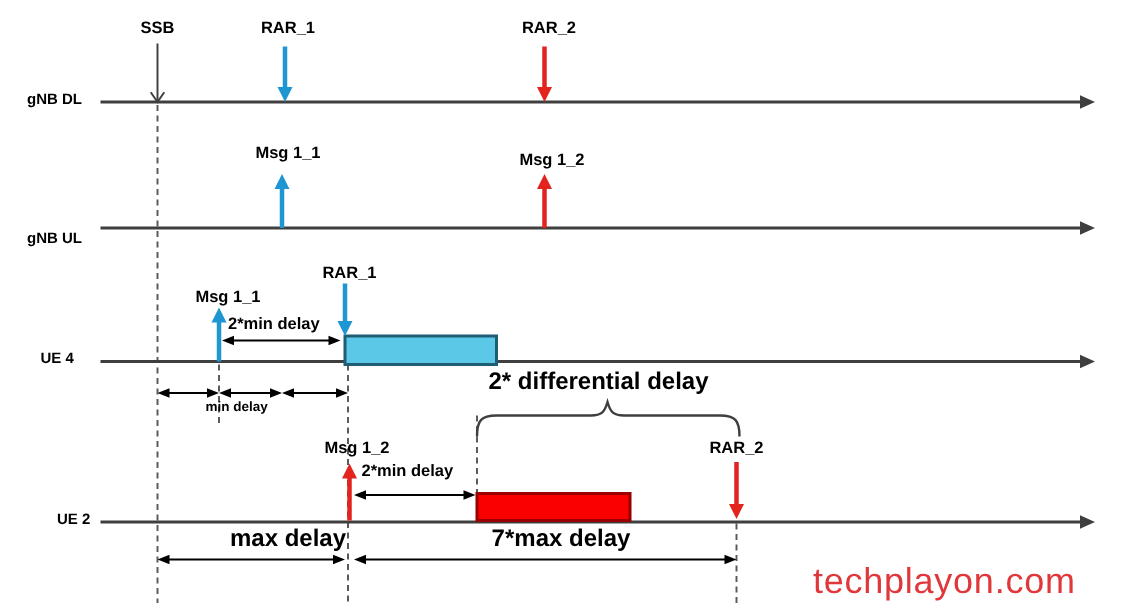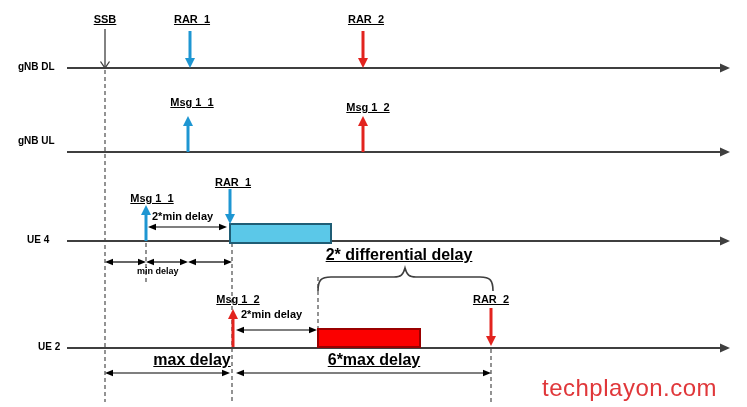--- a/index.html
+++ b/index.html
@@ -8,21 +8,21 @@
     font-family:"Liberation Sans", sans-serif;
   }
   .canvas svg{position:absolute;left:0;top:0;}
   .lbl{
     position:absolute;font-weight:bold;font-size:11px;color:#000;
     white-space:nowrap;line-height:1.15;
   }
   .lane{font-size:10px;}
   .big{font-size:16px;}
   .small{font-size:9px;padding-left:40px;}
-  .ctr{transform:translateX(-50%);text-decoration:underline;}
+  .ctr{transform:translateX(-50%);}
   .wm{font-weight:400;font-size:24px;letter-spacing:0.5px;}
 </style>
 </head>
 <body>
 
 <div class="canvas">
 
   <svg id="diagram" width="747" height="407" viewBox="0 0 747 407">
       <g>
         <line x1="105" y1="70" x2="105" y2="402" stroke="#595959" stroke-width="1.3" stroke-dasharray="4 3"></line>
@@ -131,38 +131,38 @@
         <line x1="242" y1="373" x2="485" y2="373" stroke="#000000" stroke-width="1.2"></line>
         <polygon points="236,373 244,369.8 244,376.2" fill="#000000"></polygon>
         <polygon points="491,373 483,369.8 483,376.2" fill="#000000"></polygon>
       </g>
       <g>
         <path d="M318,291 C318,280 321,277 331,277 L394,277 C401,277 403,275 405,268 C407,275 409,277 416,277 L480,277 C490,277 493,280 493,291" fill="none" stroke="#3F3F3F" stroke-width="1.6"></path>
       </g>
     </svg>
 
   <div class="lbl lane" style="left:18px;top:61px">gNB DL</div>
-  <div class="lbl lane" style="left:18px;top:135px">gNB UL</div>
+  <div class="lbl lane" style="left:18px;top:154px">gNB UL</div>
   <div class="lbl lane" style="left:27px;top:234px">UE 4</div>
   <div class="lbl lane" style="left:38px;top:341px">UE 2</div>
 
   <div class="lbl ctr" style="left:105px;top:13px">SSB</div>
   <div class="lbl ctr" style="left:192px;top:13px">RAR_1</div>
   <div class="lbl ctr" style="left:366px;top:13px">RAR_2</div>
 
   <div class="lbl ctr" style="left:192px;top:96px">Msg 1_1</div>
   <div class="lbl ctr" style="left:368px;top:101px">Msg 1_2</div>
 
   <div class="lbl ctr" style="left:152px;top:192px">Msg 1_1</div>
   <div class="lbl ctr" style="left:233px;top:176px">RAR_1</div>
 
   <div class="lbl ctr" style="left:238px;top:293px">Msg 1_2</div>
   <div class="lbl ctr" style="left:491px;top:293px">RAR_2</div>
 
   <div class="lbl" style="left:152px;top:210px">2*min delay</div>
   <div class="lbl small" style="left:97px;top:266px">min delay</div>
   <div class="lbl" style="left:241px;top:308px">2*min delay</div>
   <div class="lbl big ctr" style="left:192px;top:351px">max delay</div>
-  <div class="lbl big ctr" style="left:374px;top:351px">6*max delay</div>
+  <div class="lbl big ctr" style="left:374px;top:351px">7*max delay</div>
   <div class="lbl big ctr" style="left:399px;top:246px">2* differential delay</div>
 
   <div class="lbl wm" style="left: 542px; top: 374px; color: rgb(224, 55, 58); text-align: right;">techplayon.com</div>
 </div>
 
 </body></html>

